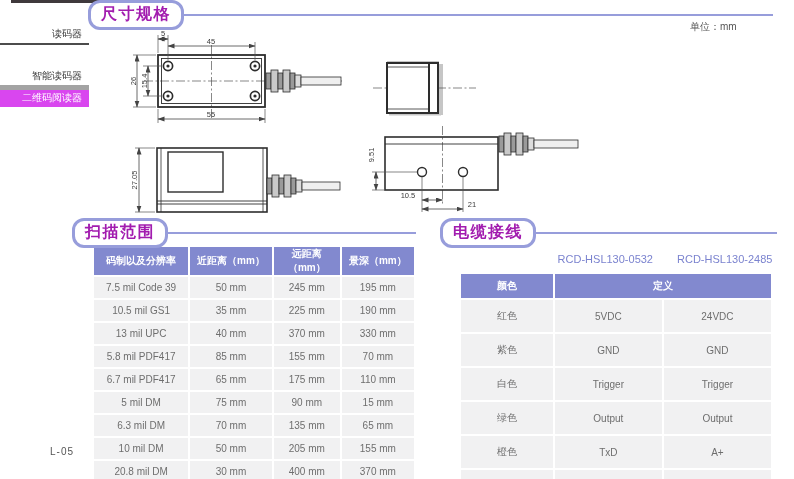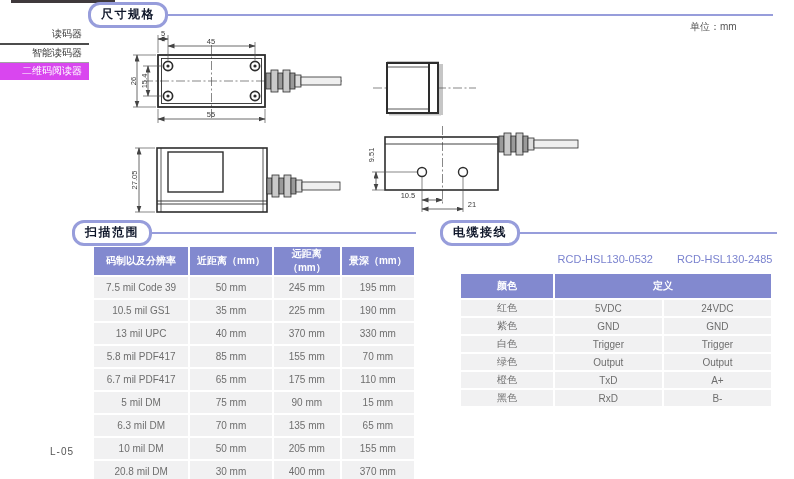--- a/index.html
+++ b/index.html
@@ -7,27 +7,27 @@
     width:794px;height:479px;position:relative;overflow:hidden;background:#fff;
     font-family:"Liberation Sans","DejaVu Sans",sans-serif;color:#333;
   }
   
   .topline{position:absolute;left:11px;top:0;width:104px;height:2.5px;background:#3f393c;}
 
   
   .sidebar{position:absolute;left:0;top:26px;width:89px;font-size:10px;line-height:12px;}
   .side-item{text-align:right;padding:2px 7px 3px 0;color:#3a3a3a;cursor:default;}
   .side-item.sep-dark{border-bottom:2px solid #4c4c4c;}
-  .side-item.sep-light{border-bottom:1px solid #a3a3a3;}
+  .side-item.sep-light{border-bottom:5px solid #a3a3a3;margin-top:23px;}
   .side-item.active{background:#d946ef;color:#fff;}
 
   
   .section-row{position:absolute;display:flex;align-items:center;height:22px;}
-  .pill{border:3px solid #979ddb;border-radius:12px;background:#fff;color:#0f172a;
-        font-size:12px;font-weight:bold;letter-spacing:1.5px;padding:1px 10px 2px;
+  .pill{border:3px solid #979ddb;border-radius:12px;background:#fff;color:#a21caf;
+        font-size:16px;font-weight:bold;letter-spacing:1.5px;padding:1px 10px 2px;
         position:relative;z-index:2;white-space:nowrap;}
   .rule{flex:1;height:2.5px;background:#979ddb;margin-left:-6px;}
   #sec-dim{left:88px;top:4px;width:685px;}
   #sec-scan{left:72px;top:222px;width:344px;}
   #sec-cable{left:440px;top:222px;width:337px;}
 
   .unit-label{position:absolute;left:690px;top:20px;font-size:10px;color:#555;}
   .page-num{position:absolute;left:50px;top:446px;font-size:10px;color:#555;letter-spacing:1px;}
 
   
@@ -36,21 +36,21 @@
 
   
   table{border-collapse:separate;border-spacing:2px;table-layout:fixed;}
   th{background:#8289cf;color:#fff;font-weight:bold;font-size:10px;padding:0 1px;}
   td{background:#f1f1f2;color:#6e6e6e;font-size:10px;text-align:center;padding:0 1px;}
   .scan-table{position:absolute;left:92px;top:245px;width:324px;}
   .scan-table th{height:20px;}
   .scan-table td{height:21px;}
   .cable-table{position:absolute;left:459px;top:272px;width:314px;}
   .cable-table th{height:24px;}
-  .cable-table td{height:16px;}
+  .cable-table td{height:32px;}
 
   .models{position:absolute;left:557px;top:253px;width:216px;display:flex;
           justify-content:center;gap:24px;color:#7b83cf;font-size:11px;white-space:nowrap;}
 </style>
 </head>
 <body>
 
 <div class="topline"></div>
 
 <nav class="sidebar">

